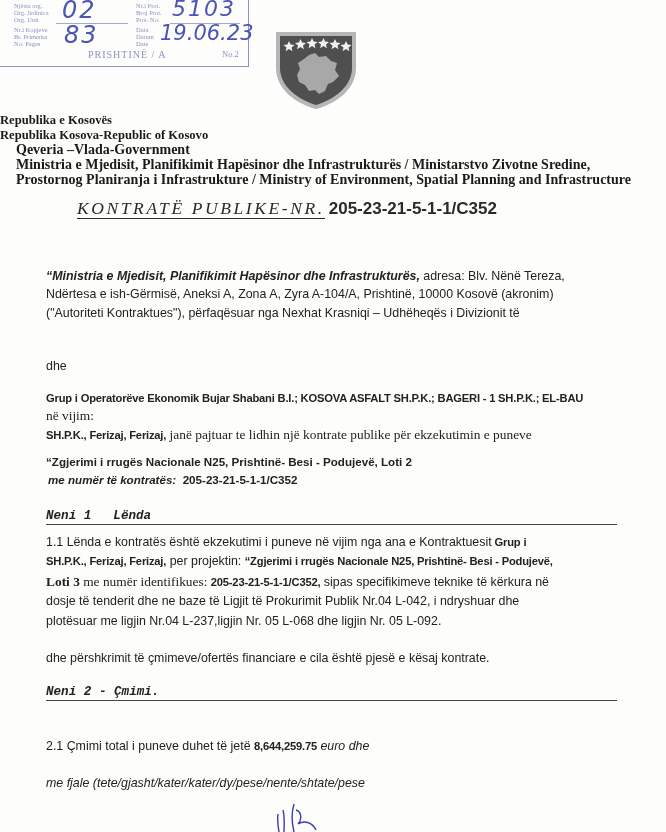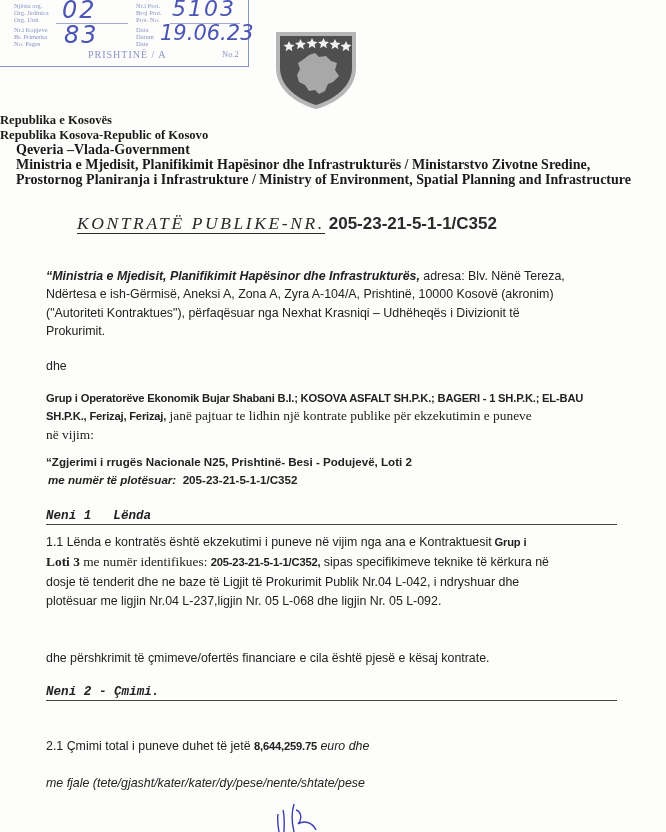--- a/index.html
+++ b/index.html
@@ -23,21 +23,21 @@
   .stamp-foot { font-family: "Liberation Serif", serif; font-size: 10px; color: #8c92c6; letter-spacing: 1px; }
 
   
   .emblem { left: 273px; top: 28px; width: 86px; height: 82px; }
 
   
   .hdr { left: 0; width: 656px; text-align: left; font-family: "Liberation Serif", serif; font-size: 12.6px; line-height: 14px; color: #1a1a1a; }
   .hdr.b { font-weight: bold; }
   .hdr.bi { font-weight: bold; font-size: 14px; margin-left: 16px; }
 
-  .title-wrap { left: 77px; top: 198px; white-space: nowrap; margin-top: 15px; }
+  .title-wrap { left: 77px; top: 198px; white-space: nowrap; }
   .title-main {
     font-family: "Liberation Serif", serif; font-style: italic; font-size: 17.5px;
     letter-spacing: 2.6px; color: #2a2a2a; border-bottom: 1.2px solid #2a2a2a; padding-bottom: 0px;
   }
   .title-num { font-family: "Liberation Sans", sans-serif; font-weight: bold; font-size: 17px; color: #2a2a2a; margin-left: 4px; }
 
   .para { left: 46px; width: 572px; font-size: 12.4px; line-height: 18.4px; text-align: justify; color: #222; }
   .para .bi { font-weight: bold; font-style: italic; }
   .b { font-weight: bold; }
   .i { font-style: italic; margin-top: 10px; }
@@ -100,42 +100,42 @@
 <div class="abs hdr bi" style="top:173px">Prostornog Planiranja i Infrastrukture / Ministry of Environment, Spatial Planning and Infrastructure</div>
 
 <div class="abs title-wrap">
   <span class="title-main">KONTRATË PUBLIKE-NR.</span><span class="title-num">205-23-21-5-1-1/C352</span>
 </div>
 
 <div class="abs para" style="top:267px">
   <div class="line"><span class="bi">“Ministria e Mjedisit, Planifikimit Hapësinor dhe Infrastrukturës,</span><span> adresa: Blv. Nënë Tereza,</span></div>
   <div class="line">Ndërtesa e ish-Gërmisë, Aneksi A, Zona A, Zyra A-104/A, Prishtinë, 10000 Kosovë (akronim)</div>
   <div class="line">("Autoriteti Kontraktues"), përfaqësuar nga Nexhat Krasniqi – Udhëheqës i Divizionit të</div>
-  <div class="line">Prokurimit.</div>
 </div>
 
 <div class="abs para" style="top:357px">dhe</div>
 
 <div class="abs para" style="top:389px">
   <div class="line b cond">Grup i Operatorëve Ekonomik   Bujar Shabani B.I.; KOSOVA ASFALT SH.P.K.; BAGERI - 1 SH.P.K.; EL-BAU</div>
+  <div class="line serif">në vijim:</div>
   <div class="line"><span class="b cond">SH.P.K., Ferizaj, Ferizaj,</span><span class="serif"> janë pajtuar te lidhin një kontrate publike për ekzekutimin e puneve</span></div>
-  <div class="line serif">në vijim:</div>
 </div>
 
 <div class="abs para" style="top:453px;font-size:11.6px">
   <div class="line b">“Zgjerimi i rrugës Nacionale N25, Prishtinë- Besi - Podujevë, Loti 2</div>
-  <div class="line" style="padding-left:2px"><span class="bi" style="font-weight:bold;font-style:italic">me numër të plotësuar:</span>&nbsp;&nbsp;<span class="b">205-23-21-5-1-1/C352</span></div>
+  <div class="line" style="padding-left:2px"><span class="bi" style="font-weight:bold;font-style:italic">me numër të kontratës:</span>&nbsp;&nbsp;<span class="b">205-23-21-5-1-1/C352</span></div>
 </div>
 
 <div class="abs section-hd" style="top:509px">
   <span>Neni 1</span><span style="display:inline-block;width:22px"></span><span>Lënda</span>
 </div>
 
 <div class="abs para" style="top:533px;line-height:19.4px">
   <div class="line"><span>1.1 Lënda e kontratës është ekzekutimi i puneve në vijim nga ana e Kontraktuesit</span><span class="b cond"> Grup i</span></div>
+  <div class="line"><span class="b cond">SH.P.K., Ferizaj, Ferizaj,</span><span> per projektin: </span><span class="b cond">“Zgjerimi i rrugës Nacionale N25, Prishtinë- Besi - Podujevë,</span></div>
   <div class="line"><span class="b serif">Loti 3</span><span class="serif"> me numër identifikues:  </span><span class="b cond">205-23-21-5-1-1/C352,</span><span> sipas specifikimeve teknike të kërkura në</span></div>
   <div class="line">dosje të tenderit dhe ne baze të Ligjit të Prokurimit Publik Nr.04  L-042, i ndryshuar dhe</div>
   <div class="line">plotësuar me ligjin Nr.04  L-237,ligjin Nr. 05  L-068 dhe ligjin Nr. 05  L-092.</div>
 </div>
 
 <div class="abs para" style="top:649px">dhe përshkrimit të çmimeve/ofertës financiare  e cila është pjesë e kësaj kontrate.</div>
 
 <div class="abs section-hd" style="top:685px">Neni 2 -  Çmimi.</div>
 
 <div class="abs para" style="top:737px">

